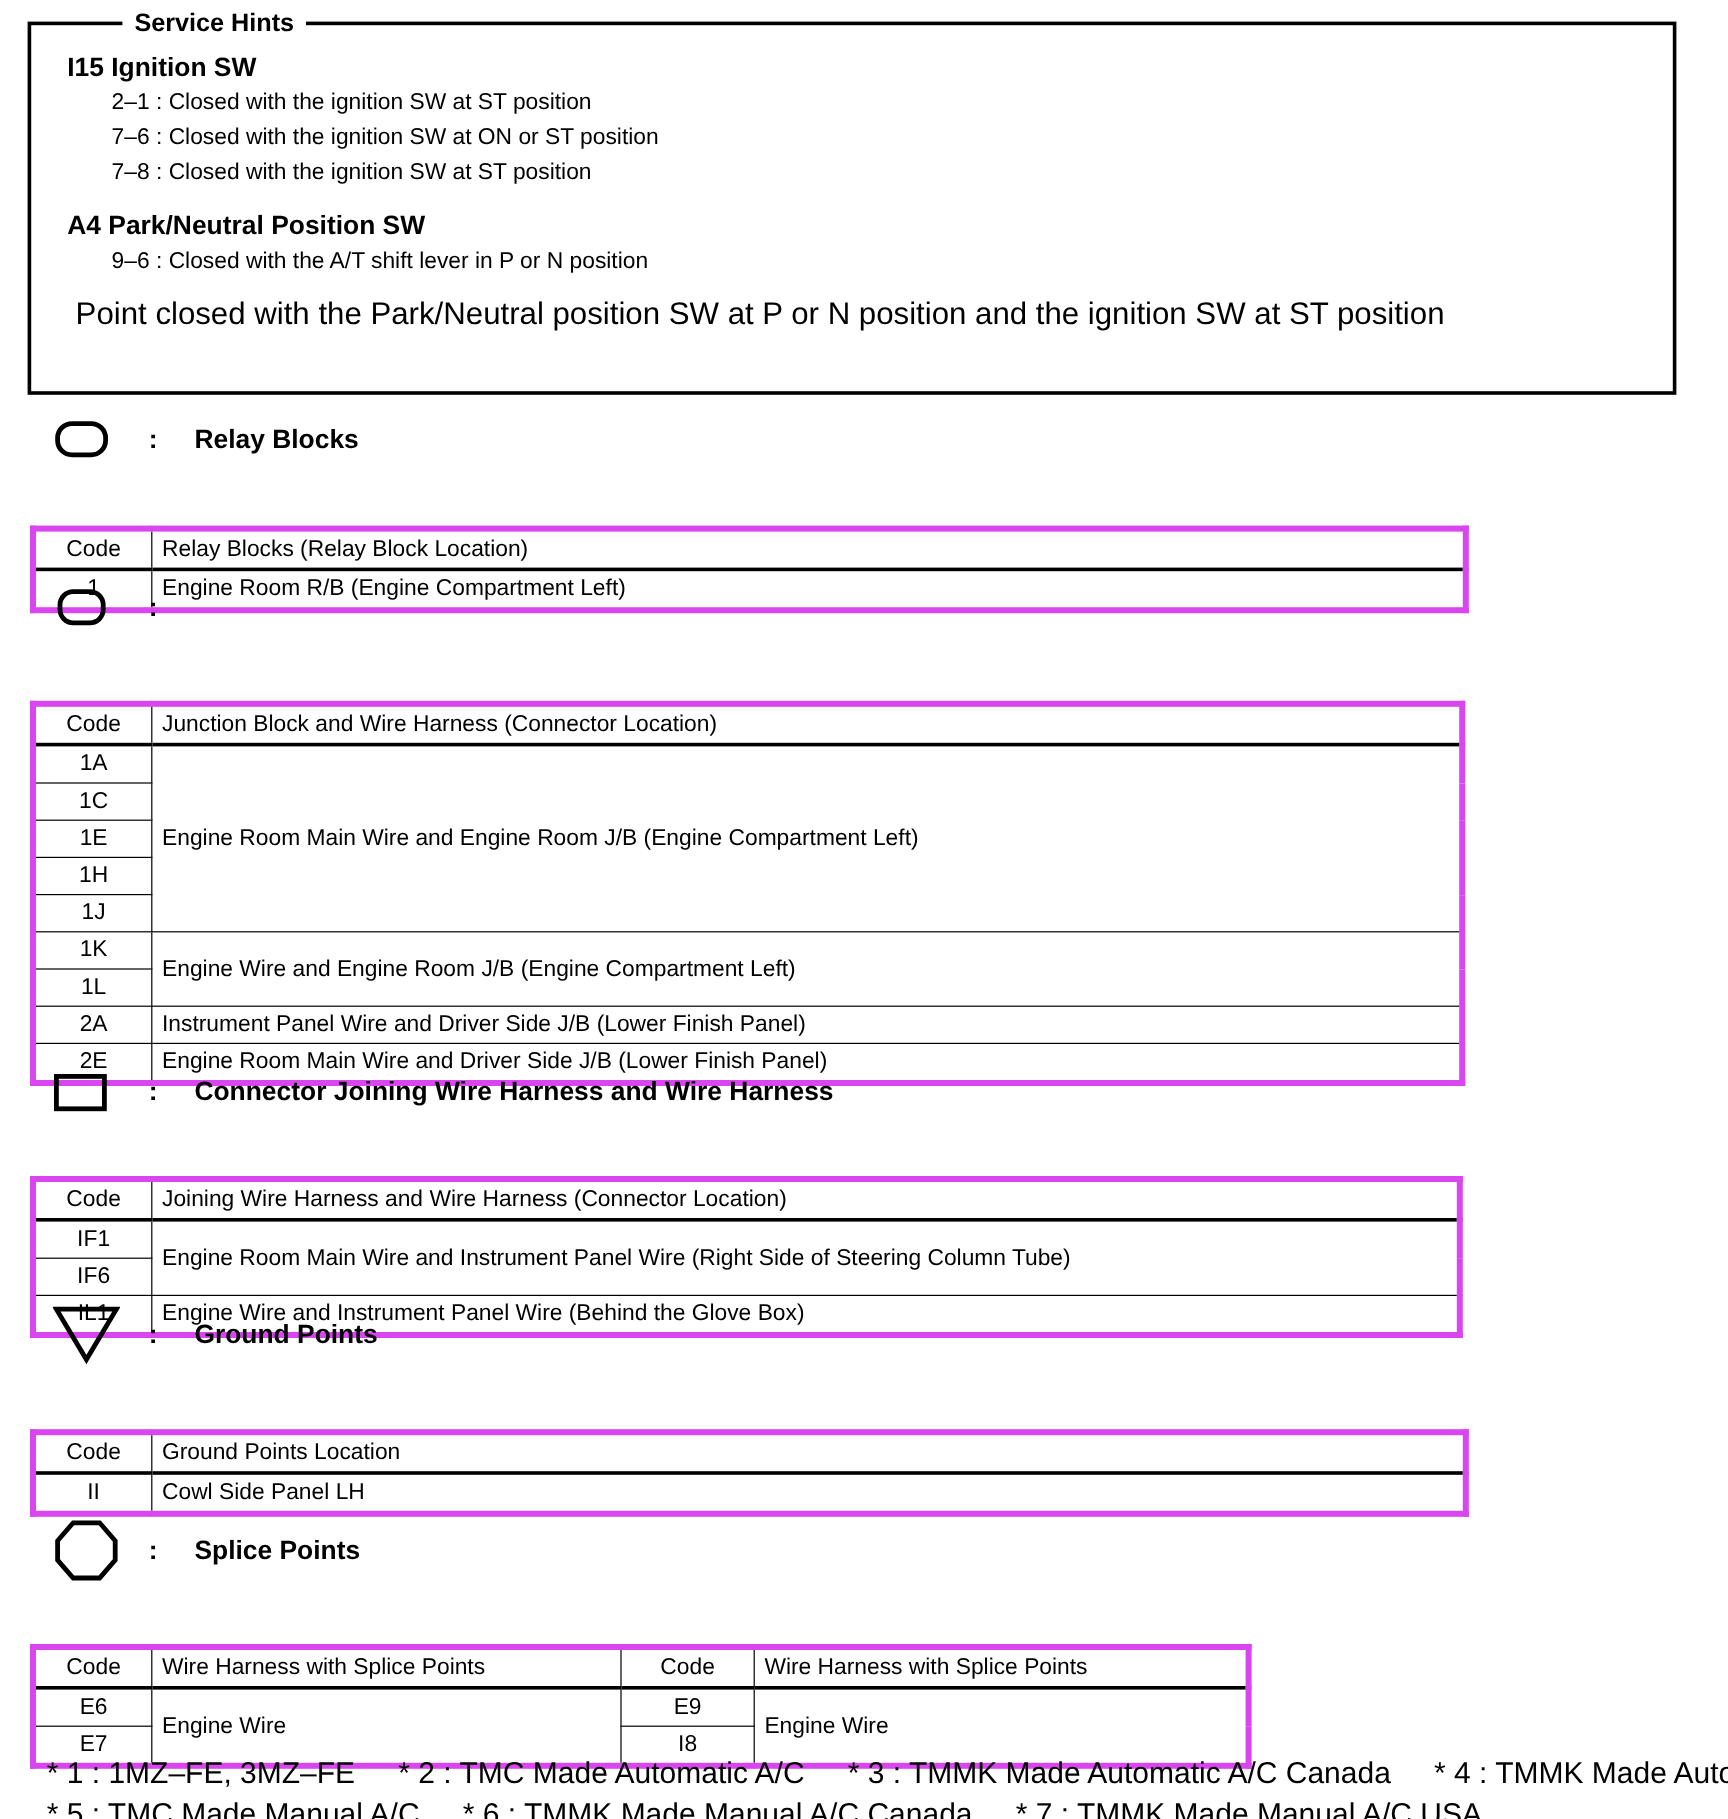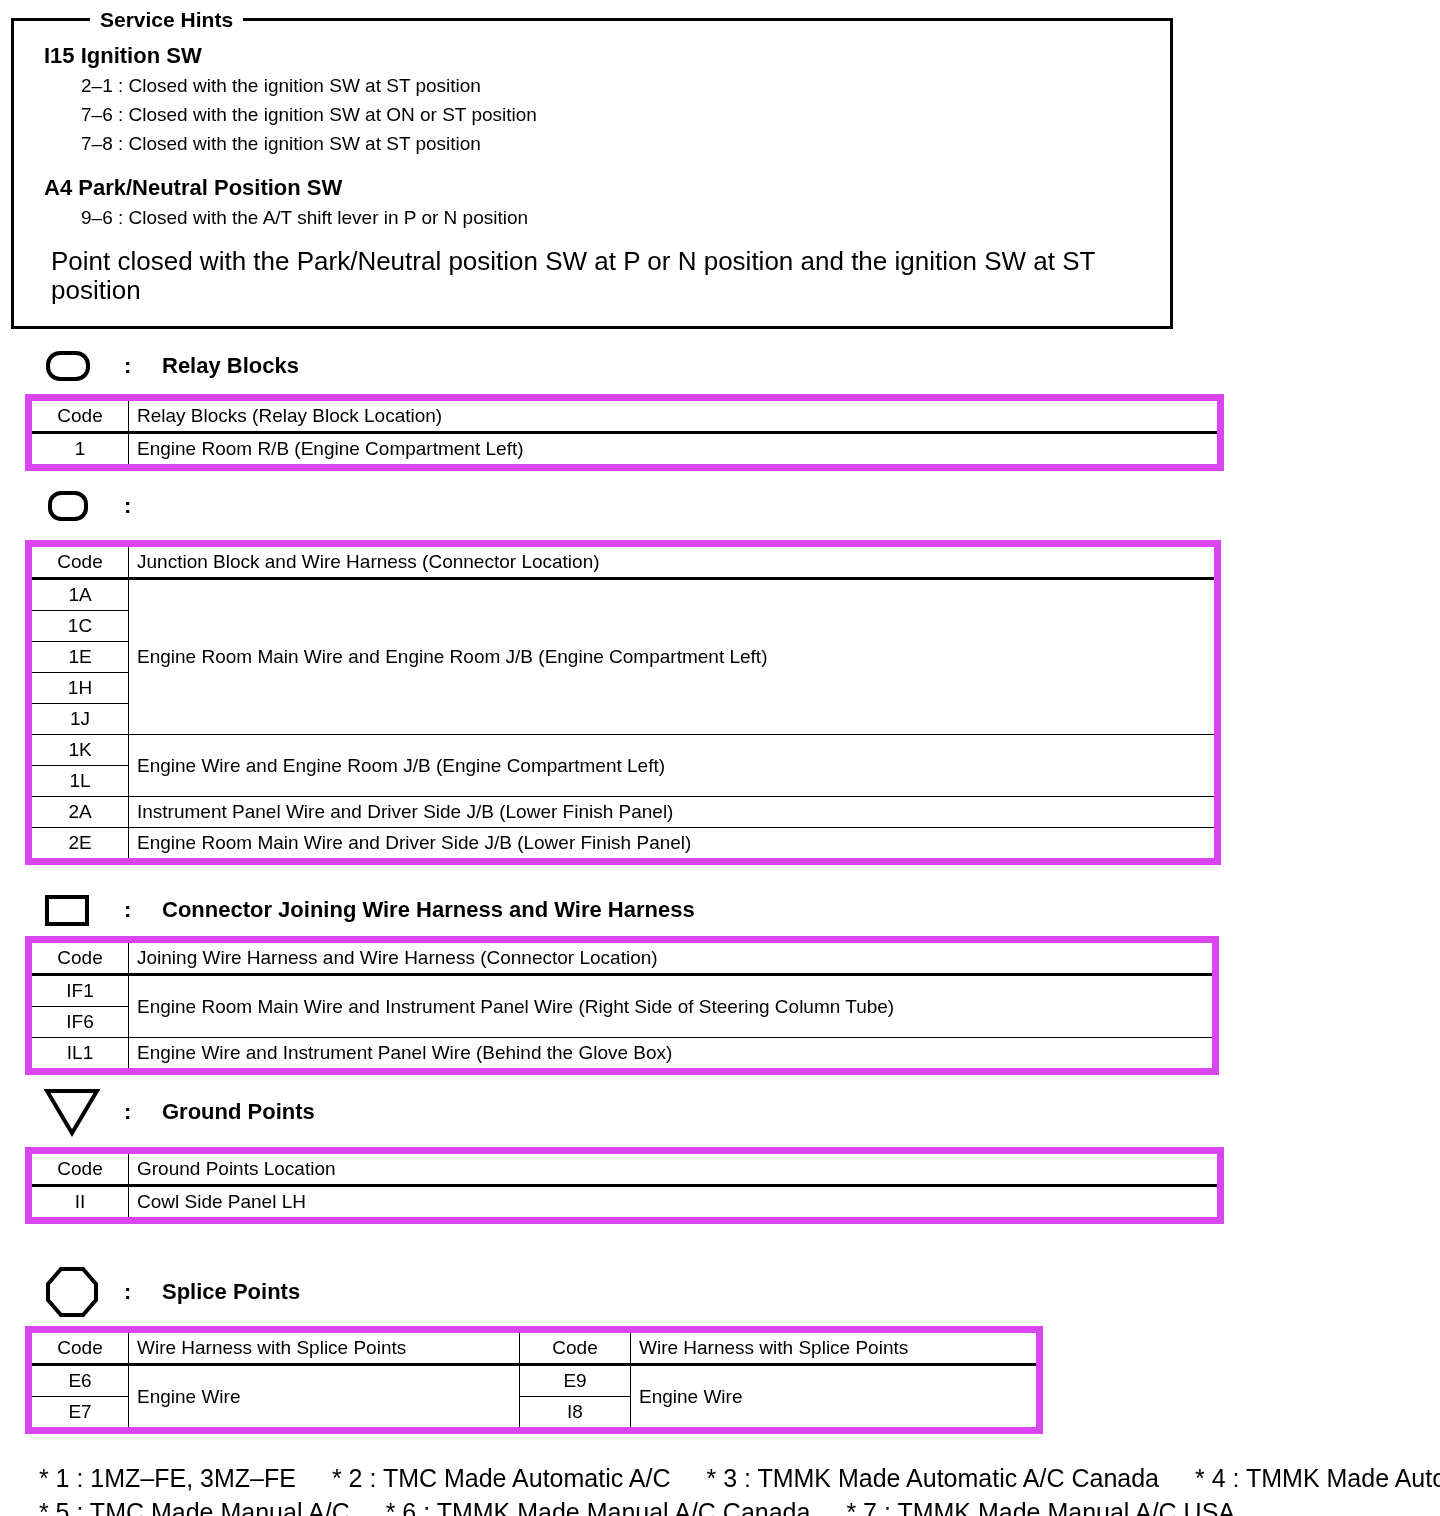--- a/index.html
+++ b/index.html
@@ -1,40 +1,40 @@
 <!DOCTYPE html>
 <html><head>
 <meta charset="utf-8">
 <style>
   html, body { margin: 0; padding: 0; background: #ffffff; }
   body {
     width: 1440px; height: 1516px; position: relative; overflow: hidden;
     font-family: "Liberation Sans", sans-serif; color: #000000;
   }
   .hints {
-    position: absolute; left: 11px; top: 18px; width: 1162px; height: 311px;
+    position: absolute; left: 23px; top: 18px; width: 1374px; height: 311px;
     border: 3px solid #000; box-sizing: border-box;
   }
   .hints-legend {
     position: absolute; left: 76px; top: -14px; background: #fff;
     padding: 0 10px; font-size: 21px; font-weight: bold; line-height: 26px;
   }
   .hint-group { position: absolute; left: 30px; }
   .hint-title { font-size: 22px; font-weight: bold; line-height: 30px; }
   .hint-line { font-size: 19px; line-height: 29px; padding-left: 37px; }
   .hint-para { font-size: 26px; line-height: 29px; padding-left: 7px; }
 
   .sec-head { position: absolute; left: 44px; height: 40px; display: flex; align-items: center; }
   .sec-icon { width: 56px; height: 40px; display: flex; align-items: center; justify-content: flex-start; }
   .sec-colon { font-size: 22px; font-weight: bold; width: 26px; margin-left: 24px; }
   .sec-title { font-size: 22px; font-weight: bold; margin-left: 12px; }
 
   table.tbl {
     position: absolute; left: 25px; border-collapse: collapse;
-    border: 7px solid #d946ef; font-size: 19px;
+    border: 5px solid #d946ef; font-size: 19px; margin-top: 44px;
   }
   table.tbl td {
     border: 1px solid #000; padding: 0 8px; height: 30px; line-height: 30px;
     white-space: nowrap;
   }
   table.tbl tr.head td { border-bottom: 3px solid #000; }
   table.tbl td.code { text-align: center; width: 96px; padding: 0; }
   .foot { position: absolute; left: 25px; font-size: 25px; line-height: 24px; white-space: pre; }
   .foot span { margin-right: 36px; }
 </style>

